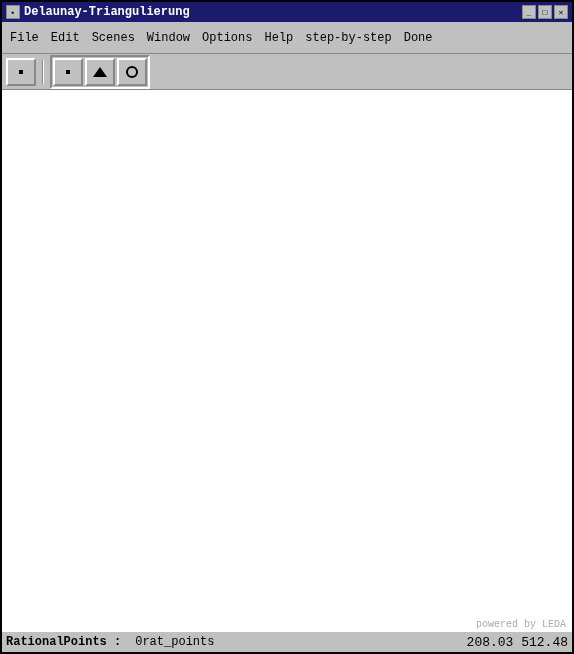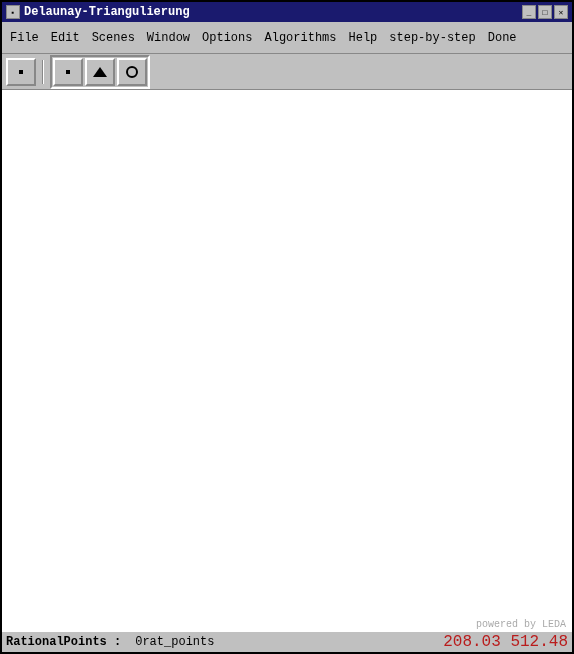--- a/index.html
+++ b/index.html
@@ -197,22 +197,22 @@
       white-space: nowrap;
     }
 
     #status-value {
       font-size: 12px;
       color: #000;
       margin-left: 14px;
     }
 
     #status-coords {
-      font-size: 16px;
-      color: #b91c1c;
+      font-size: 13px;
+      color: #000000;
       white-space: nowrap;
     }
 
     .toolbar-group {
       display: flex;
       align-items: center;
       border: 2px solid;
       border-color: #888 #fff #fff #888;
       padding: 1px;
       gap: 2px;
@@ -234,21 +234,20 @@
       <div class="title-btn">✕</div>
     </div>
   </div>
 
   <div id="menu-bar">
     <div class="menu-item">File</div>
     <div class="menu-item">Edit</div>
     <div class="menu-item">Scenes</div>
     <div class="menu-item">Window</div>
     <div class="menu-item">Options</div>
-    <div class="menu-item">Algorithms</div>
     <div class="menu-item">Help</div>
     <div class="menu-item">step-by-step</div>
     <div class="menu-item">Done</div>
   </div>
 
   <div id="toolbar">
 
     <div class="toolbar-btn">
       <div class="icon-point"></div>
     </div>

